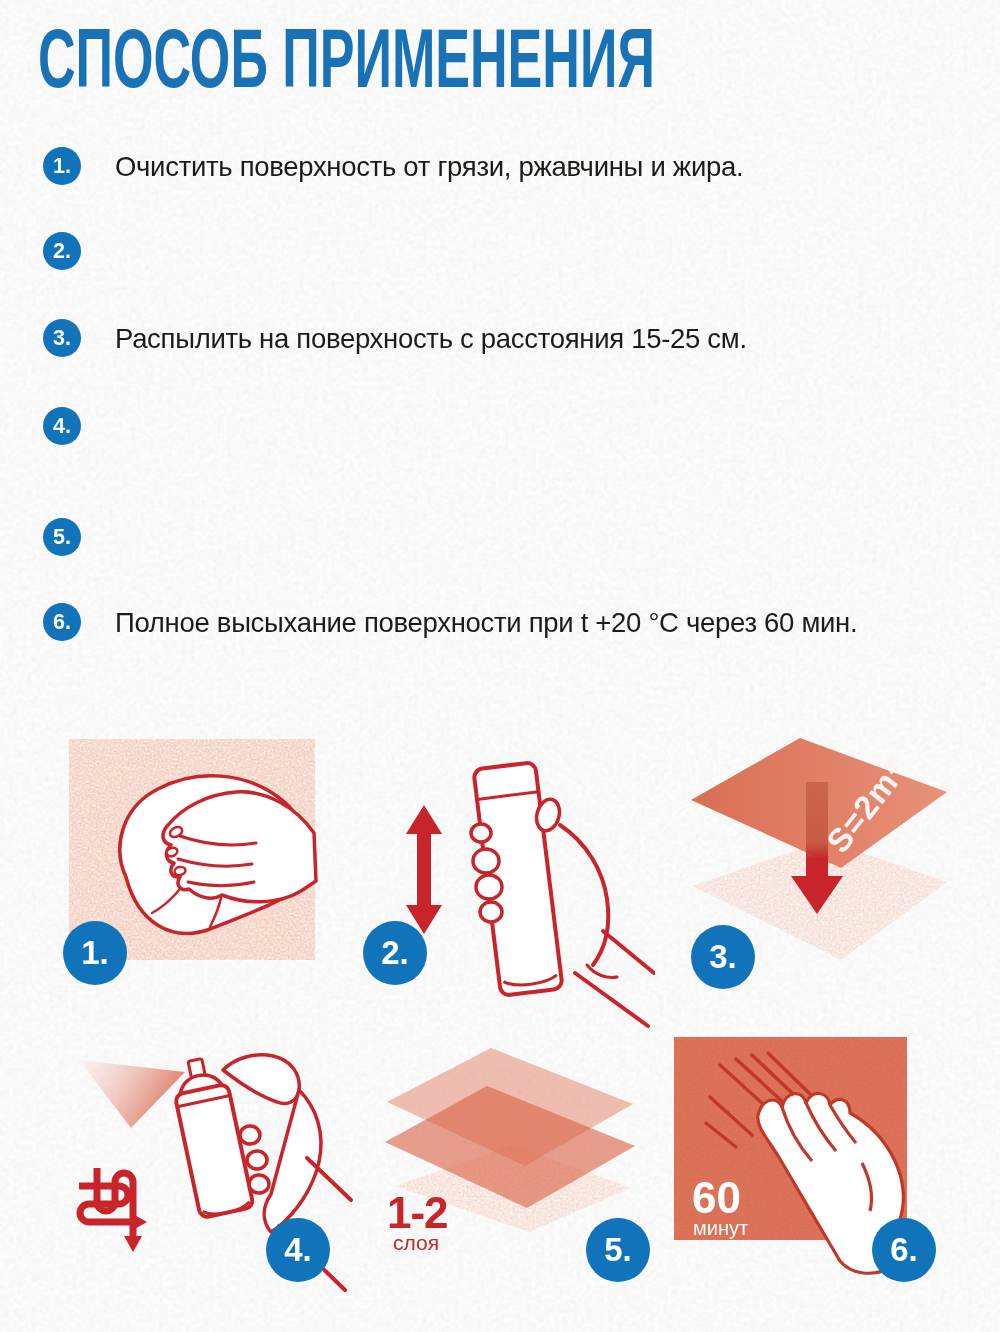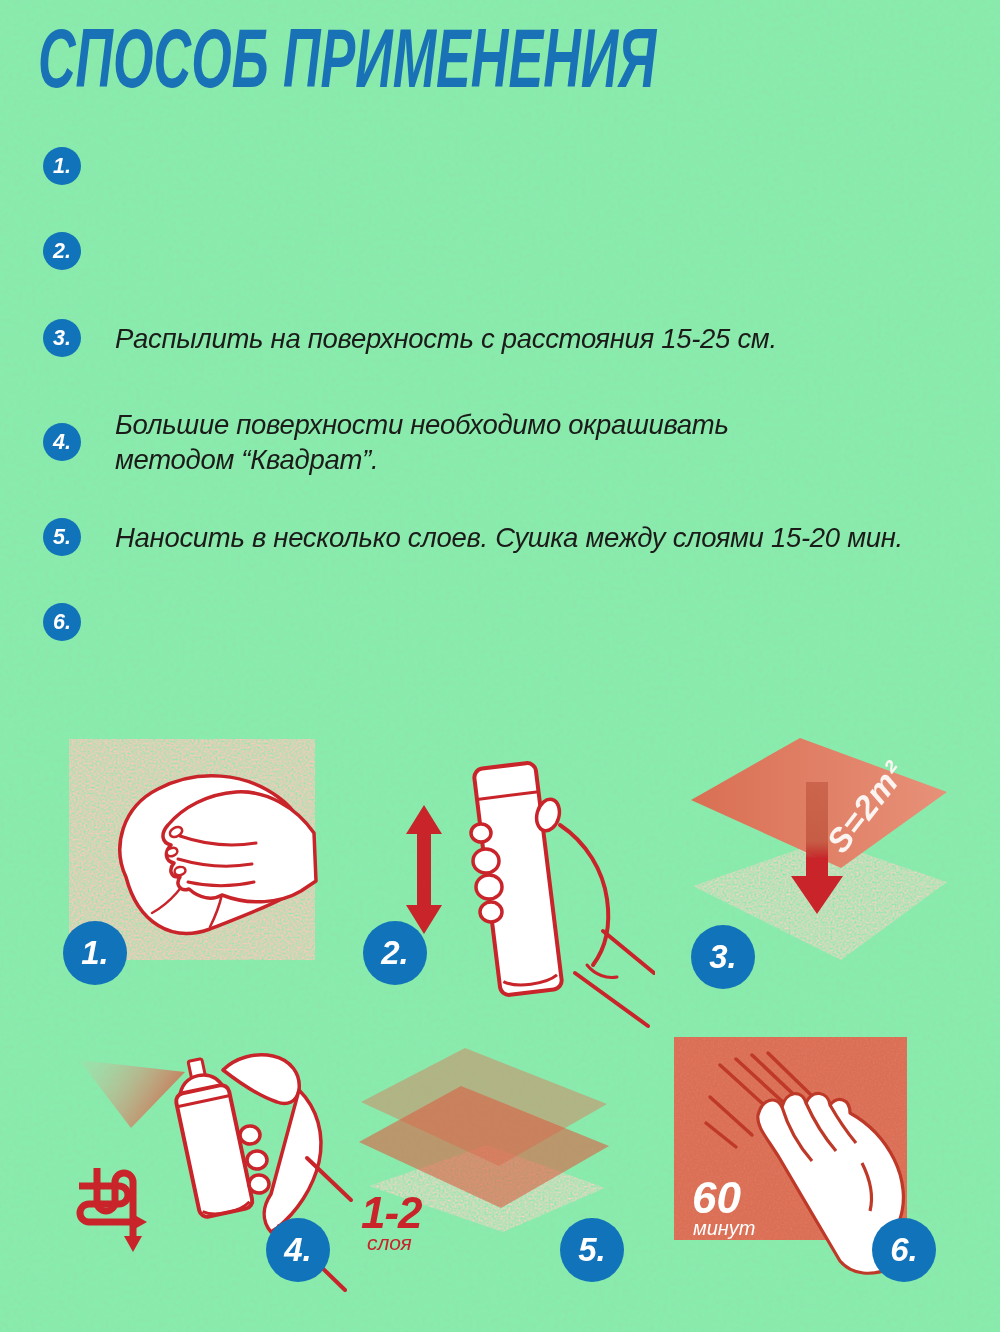--- a/index.html
+++ b/index.html
@@ -1,17 +1,17 @@
 <!DOCTYPE html>
 <html><head>
 <meta charset="utf-8">
 <style>
   html,body{margin:0;padding:0;background:#e6e3de;}
-  .page{position:relative;width:1000px;height:1332px;background:#86efac;overflow:hidden;
-        font-family:"Liberation Sans",sans-serif;font-style:italic;}
+  .page{position:relative;width:1000px;height:1332px;background:#ffffff;overflow:hidden;
+        font-family:"Liberation Sans",sans-serif;}
   .paper-tex{position:absolute;left:0;top:0;pointer-events:none;}
 
   
   .title{position:absolute;left:38px;top:16px;margin:0;font-size:84px;font-weight:bold;
          color:#1a72b6;line-height:1.0;white-space:nowrap;}
   .title .squeeze{display:inline-block;transform:scaleX(0.62);transform-origin:0 50%;}
 
   
   .step{position:absolute;left:43px;display:flex;align-items:center;gap:34px;}
   .step-num{flex:none;width:38px;height:38px;border-radius:50%;background:#1173b9;color:#fff;
@@ -22,21 +22,21 @@
 
   
   .fig{position:absolute;}
   .fig svg{display:block;}
   .fig-badge{position:absolute;width:64px;height:64px;border-radius:50%;background:#1173b9;color:#fff;
              font-size:33px;font-weight:bold;display:flex;align-items:center;justify-content:center;}
   .fig1{left:60px;top:735px;width:280px;height:260px}
   .fig2{left:355px;top:735px;width:300px;height:300px}
   .fig3{left:675px;top:730px;width:290px;height:250px}
   .fig4{left:45px;top:1040px;width:310px;height:280px}
-  .fig5{left:347px;top:1040px;width:290px;height:250px}
+  .fig5{left:373px;top:1040px;width:290px;height:250px}
   .fig6{left:664px;top:1035px;width:290px;height:270px}
   .fig1 .fig-badge{left:3px;top:186px}
   .fig2 .fig-badge{left:8px;top:186px}
   .fig3 .fig-badge{left:16px;top:195px}
   .fig4 .fig-badge{left:221px;top:178px}
   .fig5 .fig-badge{left:213px;top:178px}
   .fig6 .fig-badge{left:208px;top:183px}
   svg text{font-family:"Liberation Sans",sans-serif;}
 </style>
 </head>
@@ -49,38 +49,38 @@
         <feTurbulence type="fractalNoise" baseFrequency="0.22" numOctaves="3" seed="11"></feTurbulence>
       <feColorMatrix type="matrix" values="0 0 0 0 0.46  0 0 0 0 0.45  0 0 0 0 0.43  0.3 0.3 0.3 0 -0.18"></feColorMatrix>
       </filter>
     <rect width="1000" height="1332" filter="url(#paperN)" opacity="0.30"></rect>
   </svg>
 
   <h1 class="title"><span class="squeeze">СПОСОБ ПРИМЕНЕНИЯ</span></h1>
 
   <div class="step" id="s1">
     <div class="step-num">1.</div>
+    <div class="step-text">Очистить поверхность от грязи, ржавчины и жира.</div>
   </div>
   <div class="step" id="s2">
     <div class="step-num">2.</div>
   </div>
   <div class="step" id="s3">
     <div class="step-num">3.</div>
     <div class="step-text">Распылить на поверхность с расстояния 15-25 см.</div>
   </div>
   <div class="step wrap" id="s4">
     <div class="step-num">4.</div>
-    <div class="step-text">Большие поверхности необходимо окрашивать методом “Квадрат”.</div>
   </div>
   <div class="step" id="s5">
     <div class="step-num">5.</div>
-    <div class="step-text">Наносить в несколько слоев. Сушка между слоями 15-20 мин.</div>
   </div>
   <div class="step" id="s6">
     <div class="step-num">6.</div>
+    <div class="step-text">Полное высыхание поверхности при t +20 °C через 60 мин.</div>
   </div>
 
   <div class="fig fig1">
     <svg width="280" height="260" viewBox="0 0 280 260">
       <defs>
         <filter id="sp1" x="-5%" y="-5%" width="110%" height="110%">
           <feTurbulence type="fractalNoise" baseFrequency="0.5" numOctaves="2" seed="4" result="n"></feTurbulence>
           <feColorMatrix in="n" type="matrix" values="0 0 0 0 0.91  0 0 0 0 0.60  0 0 0 0 0.49  0.85 0.85 0.85 0 -0.62"></feColorMatrix>
           <feComposite operator="in" in2="SourceGraphic"></feComposite>
         </filter>

